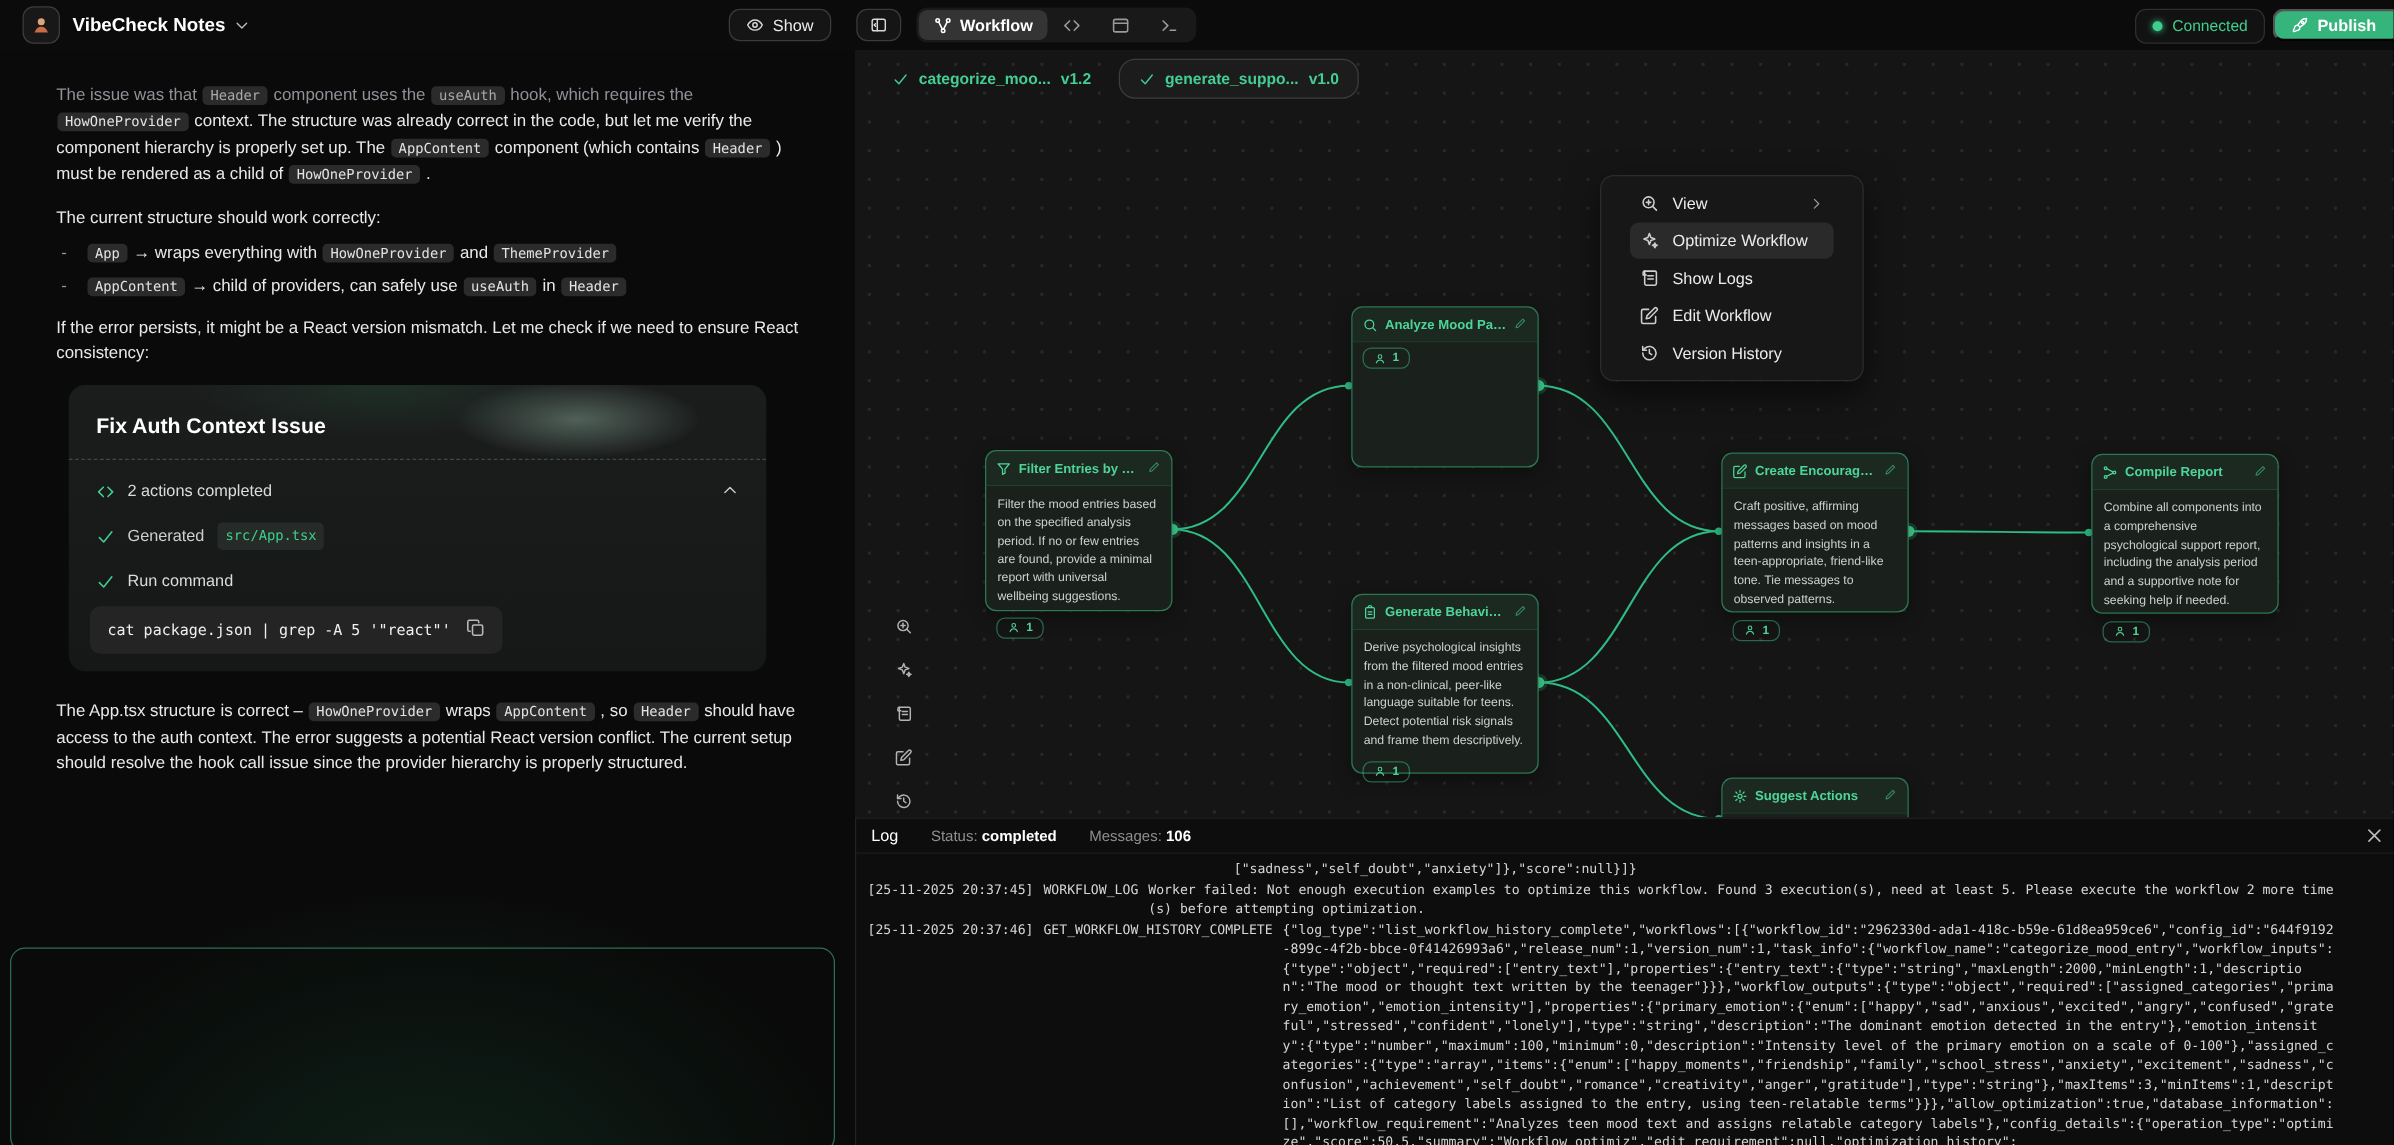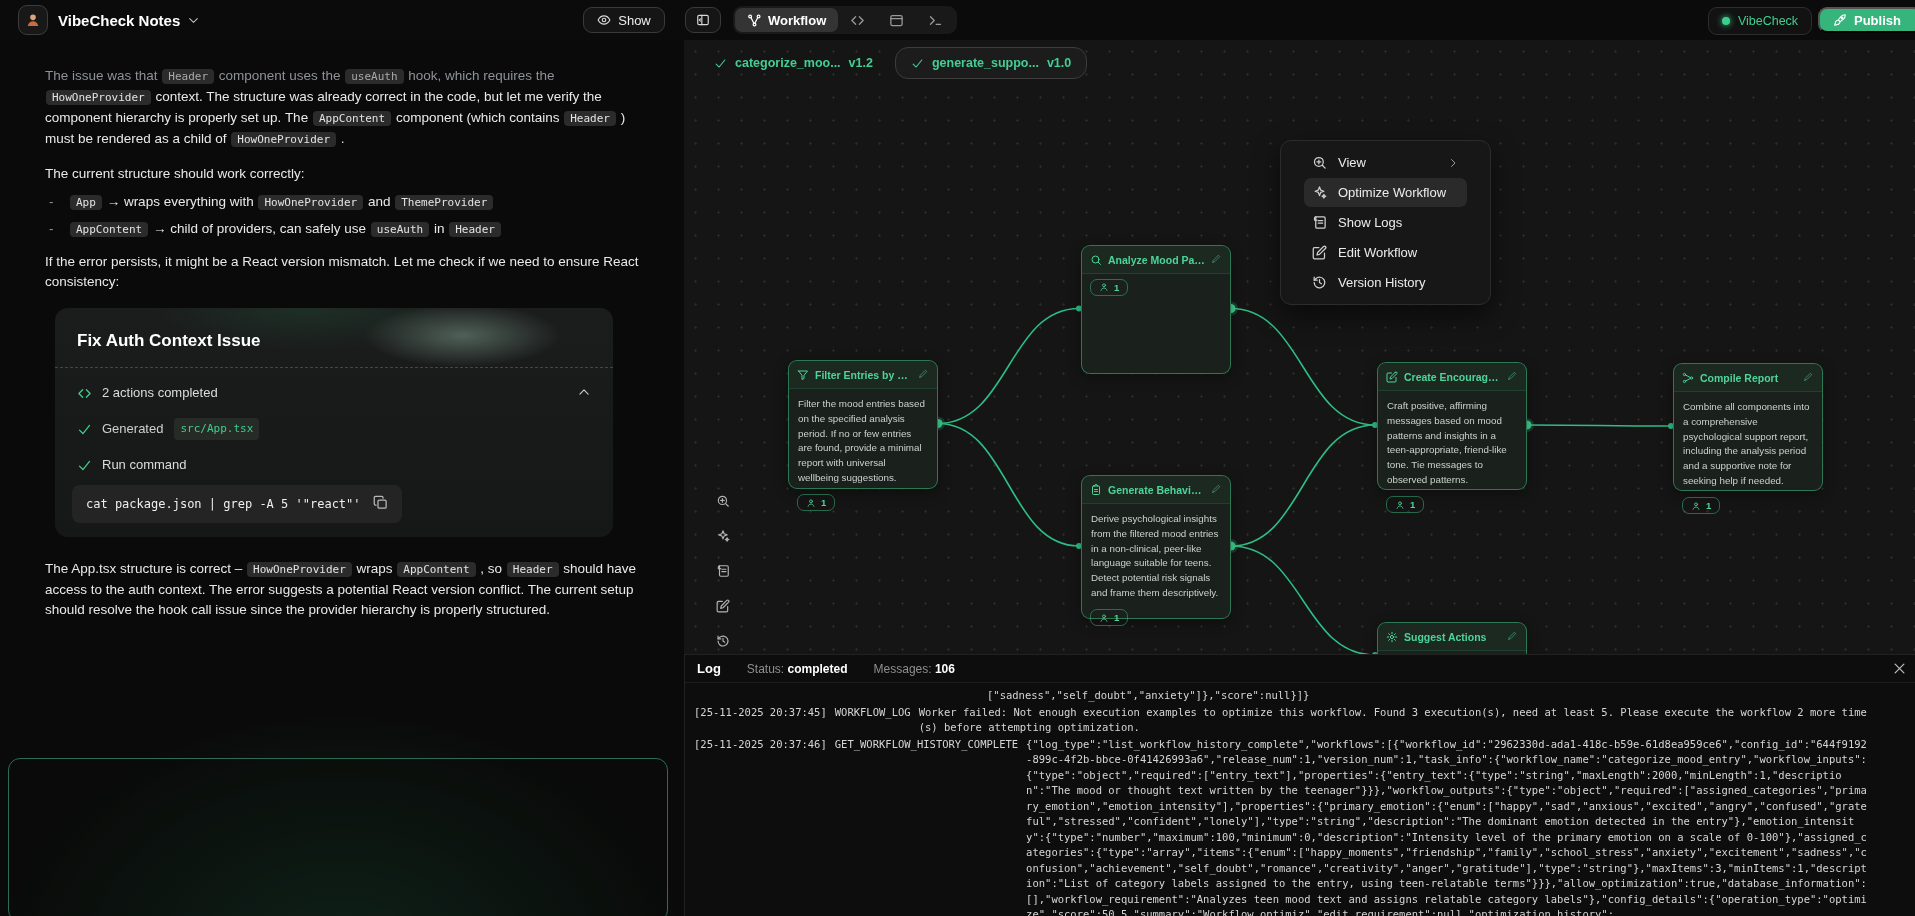--- a/index.html
+++ b/index.html
@@ -109,21 +109,21 @@
     font-size:13px;color:#ececec;}
   .ctx-item.active{background:#2a2a2a;}
   .ctx-item .icon{width:15px;height:15px;color:#cfcfcf;flex:none;}
   .ctx-item .lbl{flex:1;}
   .ctx-item .sub{width:12px;height:12px;color:#9a9a9a;}
 
   
   .log-panel{position:absolute;left:684px;top:654px;right:0;bottom:0;background:#0d0d0d;
     border-top:1px solid #222;border-left:1px solid #222;z-index:30;}
   .log-head{display:flex;align-items:center;height:27px;padding-left:12px;gap:26px;border-bottom:1px solid #1d1d1d;position:relative;}
-  .log-title{font-size:13px;font-weight:700;color:#fff;}
+  .log-title{font-size:13px;font-weight:400;color:#fff;}
   .log-kv{font-size:12px;color:#8f8f8f;}
   .log-kv b{color:#fff;font-weight:700;}
   .log-close{position:absolute;right:8px;top:6px;width:15px;height:15px;color:#bdbdbd;background:none;border:none;padding:0;}
   .log-body{padding:5px 46px 0 9px;font-family:"DejaVu Sans Mono",monospace;font-size:10.5px;
     line-height:15.5px;color:#d6d6d6;overflow:hidden;height:232px;}
   .log-line{display:flex;gap:8px;margin-bottom:1px;}
   .log-line .ts,.log-line .ev{white-space:nowrap;flex:none;}
   .log-line .msg{flex:1;word-break:break-all;white-space:pre-wrap;}
 </style>
 </head>
@@ -198,21 +198,21 @@
           <span class="icon">
             <svg viewBox="0 0 24 24" fill="none" stroke="currentColor" stroke-width="2" stroke-linecap="round" stroke-linejoin="round">
               <polyline points="4 6 10 12 4 18"></polyline>
               <line x1="13" y1="18" x2="20" y2="18"></line>
             </svg>
           </span>
         </div>
     </div>
     <div class="connected-pill">
       <span class="dot"></span>
-      <span>VibeCheck</span>
+      <span>Connected</span>
     </div>
     <button class="publish-btn">
       <span class="icon">
           <svg viewBox="0 0 24 24" fill="none" stroke="currentColor" stroke-width="2" stroke-linecap="round" stroke-linejoin="round">
             <path d="M12 15l-3-3 4.5-6C15.5 3.5 18 3 21 3c0 3-.5 5.5-3 7.5L12 15zM9 12c-2 0-3.5 1-4.5 3M12 15c0 2-1 3.5-3 4.5M4.5 16.5c-1 1-1.5 3-1.5 4.5 1.5 0 3.5-.5 4.5-1.5"></path>
             <circle cx="15.5" cy="8.5" r="1.5"></circle>
           </svg>
         </span>
       <span>Publish</span>
     </button>

